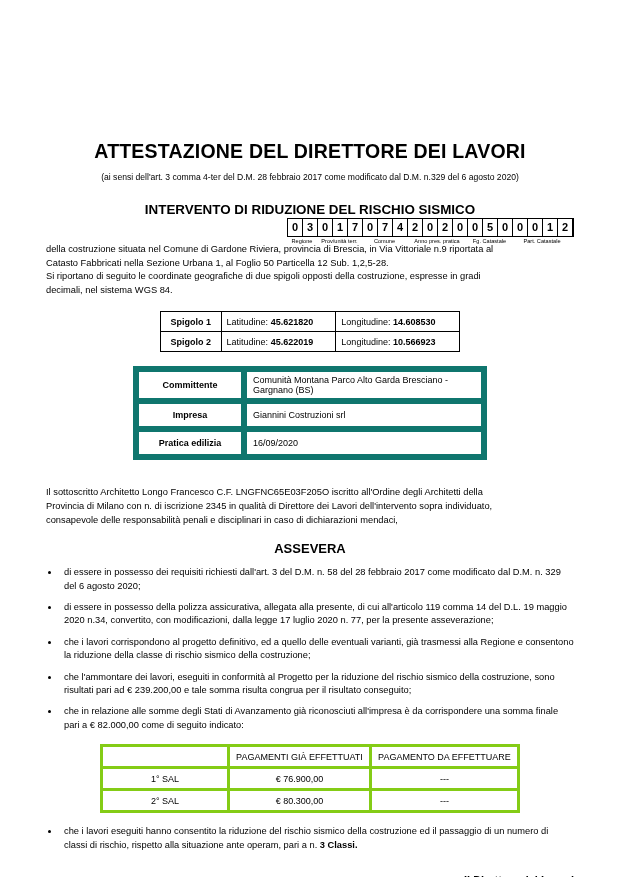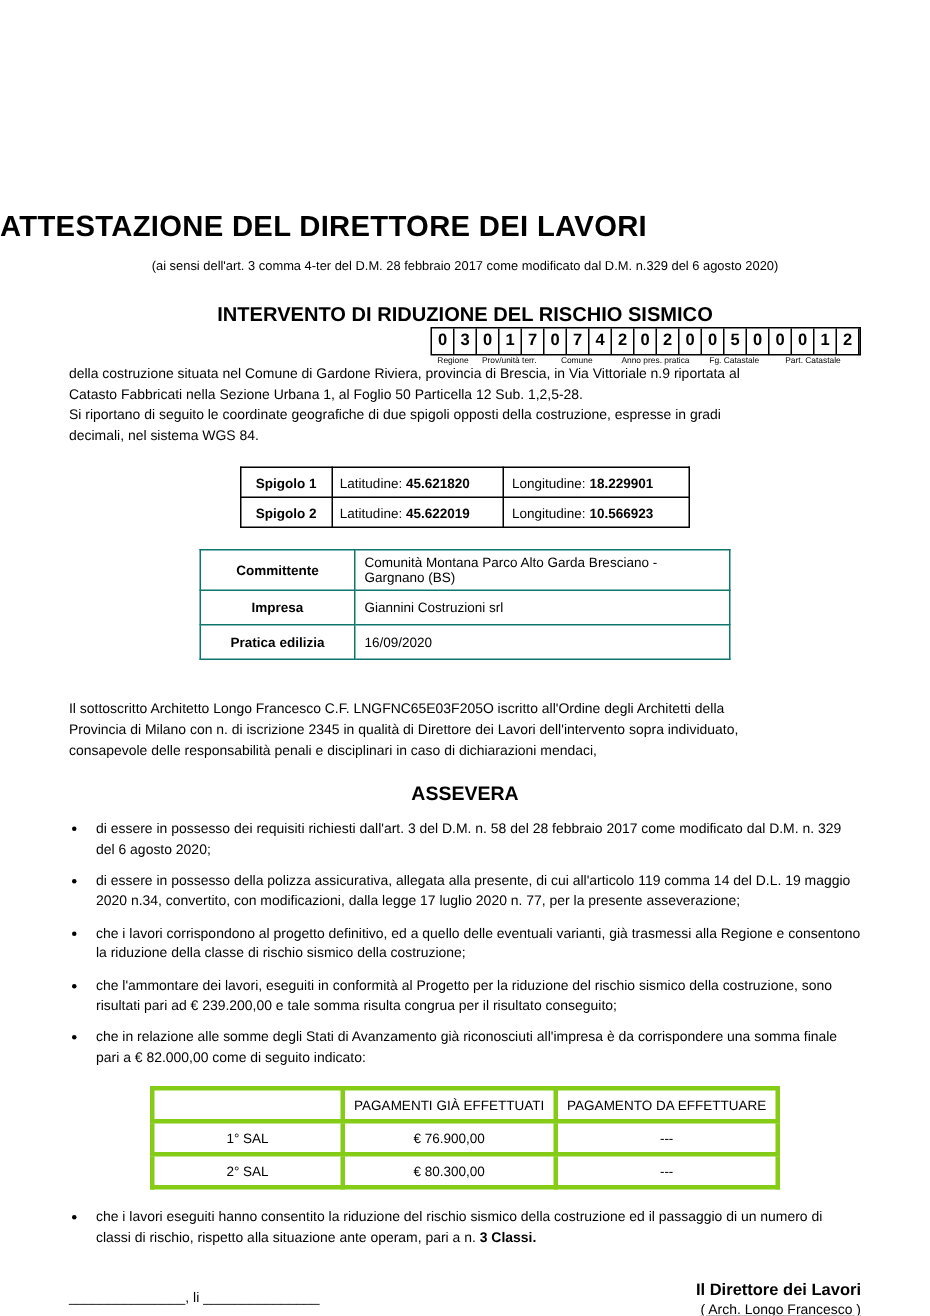--- a/index.html
+++ b/index.html
@@ -53,20 +53,21 @@
     margin-top: 1px;
   }
   .code-label {
     font-size: 5.6px;
     text-align: center;
     letter-spacing: 0px;
   }
 
   
   .title {
+    text-align: center;
     font-size: 19.5px;
     font-weight: bold;
     margin-top: 140px;
     letter-spacing: 0.2px;
   }
   .subtitle {
     text-align: center;
     font-size: 8.6px;
     margin-top: 9px;
   }
@@ -101,21 +102,21 @@
   .spigoli td.lbl { font-weight: bold; text-align: center; }
   .spigoli td.cap { }
 
   
   .info {
     margin: 14px auto 0 auto;
     border-collapse: collapse;
     width: 354px;
   }
   .info td {
-    border: 1px solid #0f766e;
+    border: 6px solid #0f766e;
     font-size: 9px;
     padding: 3px 6px;
     height: 16px;
   }
   .info td.k { font-weight: bold; text-align: center; width: 90px; }
 
   .asservera {
     text-align: center;
     font-size: 13px;
     font-weight: bold;
@@ -214,21 +215,21 @@
   <table class="spigoli">
     <tbody>
       <tr>
         <td class="lbl">Spigolo 1</td>
         <td class="cap">
           <span>Latitudine:</span>
           <b>45.621820</b>
         </td>
         <td class="cap">
           <span>Longitudine:</span>
-          <b>18.229901</b>
+          <b>14.608530</b>
         </td>
       </tr>
       <tr>
         <td class="lbl">Spigolo 2</td>
         <td class="cap">
           <span>Latitudine:</span>
           <b>45.622019</b>
         </td>
         <td class="cap">
           <span>Longitudine:</span>

